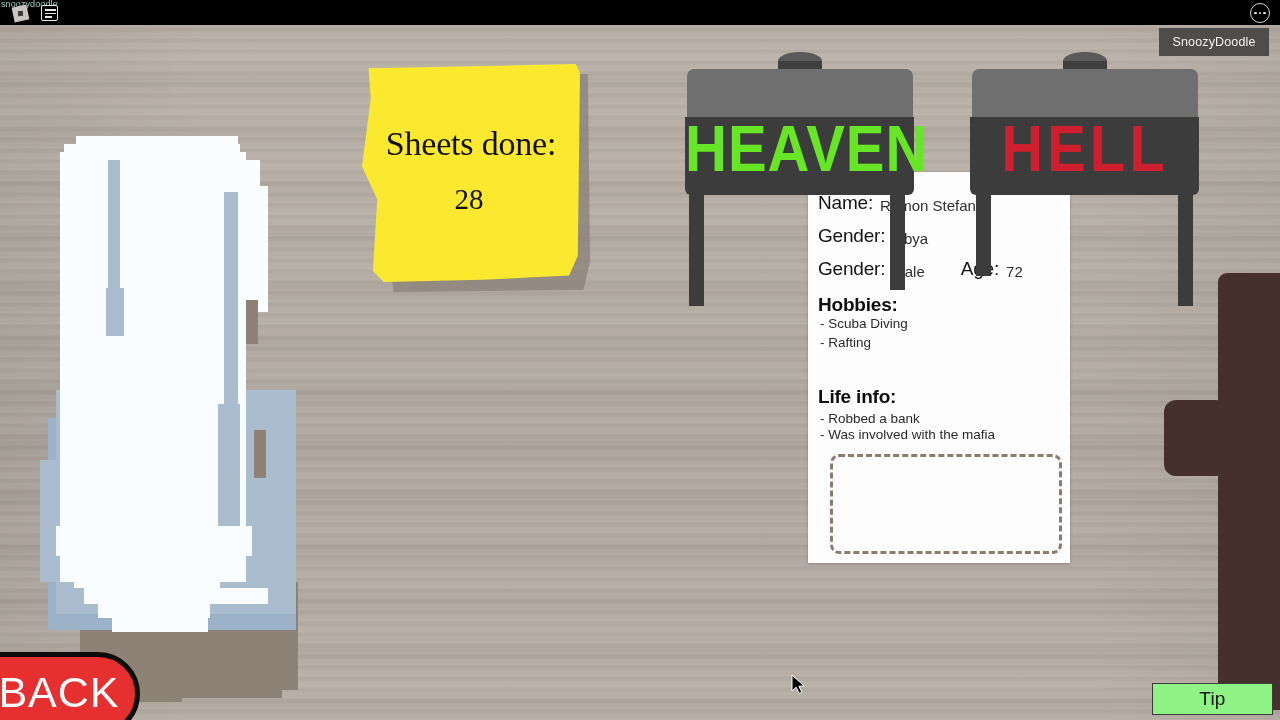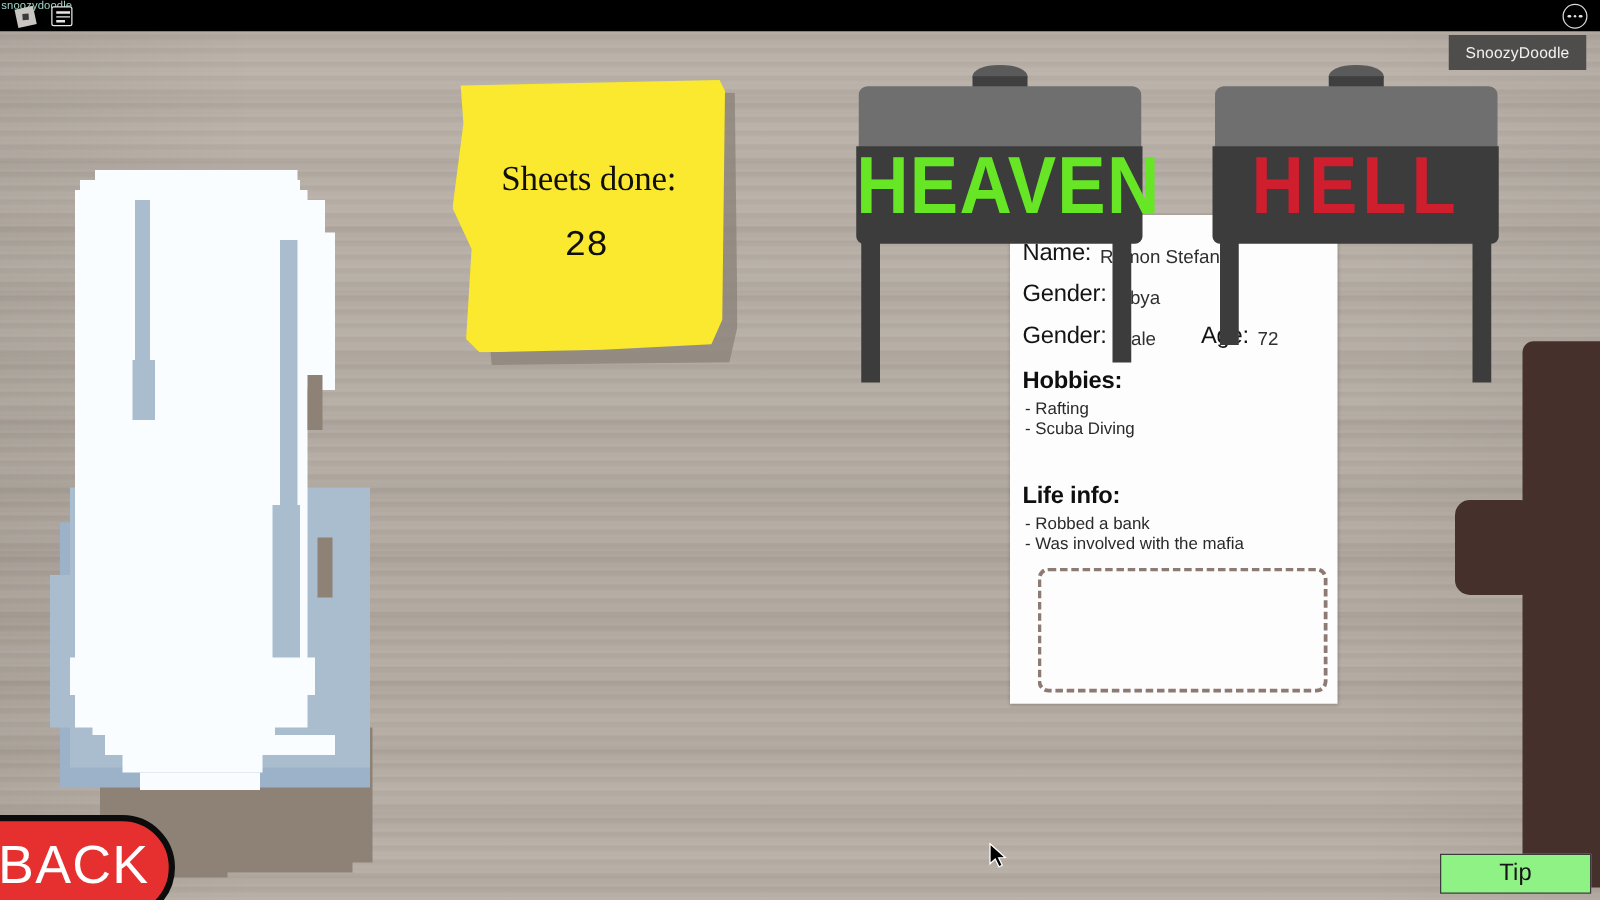--- a/index.html
+++ b/index.html
@@ -98,22 +98,22 @@
     position:absolute; left:362px; top:64px; width:218px; height:218px;
     background:#fae92e; z-index:10;
     clip-path:polygon(3% 2%, 98% 0%, 100% 4%, 99% 88%, 95% 97%, 55% 99%, 10% 100%, 5% 95%, 7% 62%, 0% 47%, 4% 16%);
   }
   #note-text{
     position:absolute; left:0; top:0; width:100%; height:100%;
     display:flex; flex-direction:column; align-items:center; justify-content:center;
     font-family:"Liberation Serif", serif; color:#100f0c;
     line-height:1.0; padding-bottom:6px;
   }
-  #note-l1{ font-size:28px; font-weight:400; letter-spacing:-.2px; }
-  #note-l2{ font-size:29px; font-weight:400; margin-top:24px; margin-left:-4px;font-family:Liberation Mono, monospace; }
+  #note-l1{ font-size:34px; font-weight:400; letter-spacing:-.2px; }
+  #note-l2{ font-size:29px; font-weight:400; margin-top:24px; margin-left:-4px; }
 
   
   .stamp{ position:absolute; z-index:30; }
   .stamp .leg{ position:absolute; background:#3c3c3c; }
   .stamp .knob-top{
     position:absolute; left:50%; transform:translateX(-50%);
     width:44px; height:18px; background:#5a5a5a; border-radius:50%/52%;
   }
   .stamp .knob-body{
     position:absolute; left:50%; transform:translateX(-50%);
@@ -267,22 +267,22 @@
     <span class="val">Libya</span>
   </div>
   <div class="row" style="margin-top:11px;">
     <span class="lbl">Gender:</span>
     <span class="val">Male</span>
     <span class="lbl" style="margin-left:36px;">Age:</span>
     <span class="val">72</span>
   </div>
 
   <div class="hdr" style="margin-top:14px;">Hobbies:</div>
+  <div class="bullet">- Scuba Diving</div>
   <div class="bullet" style="margin-top:3px;">- Rafting</div>
-  <div class="bullet">- Scuba Diving</div>
 
   <div class="hdr" style="margin-top:36px;">Life info:</div>
   <div class="bullet" style="margin-top:3px;">- Robbed a bank</div>
   <div class="bullet">- Was involved with the mafia</div>
 
   <div id="dashbox"></div>
 </div>
 
 <div id="furn-post"></div>
 <div id="furn-arm"></div>

